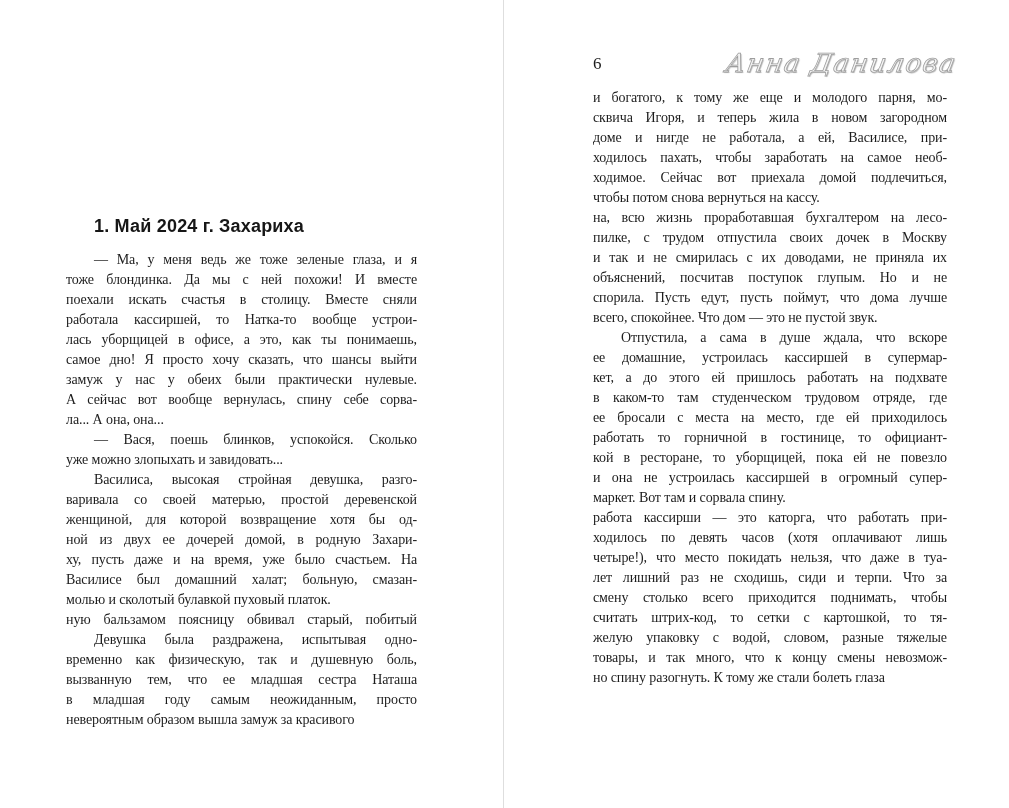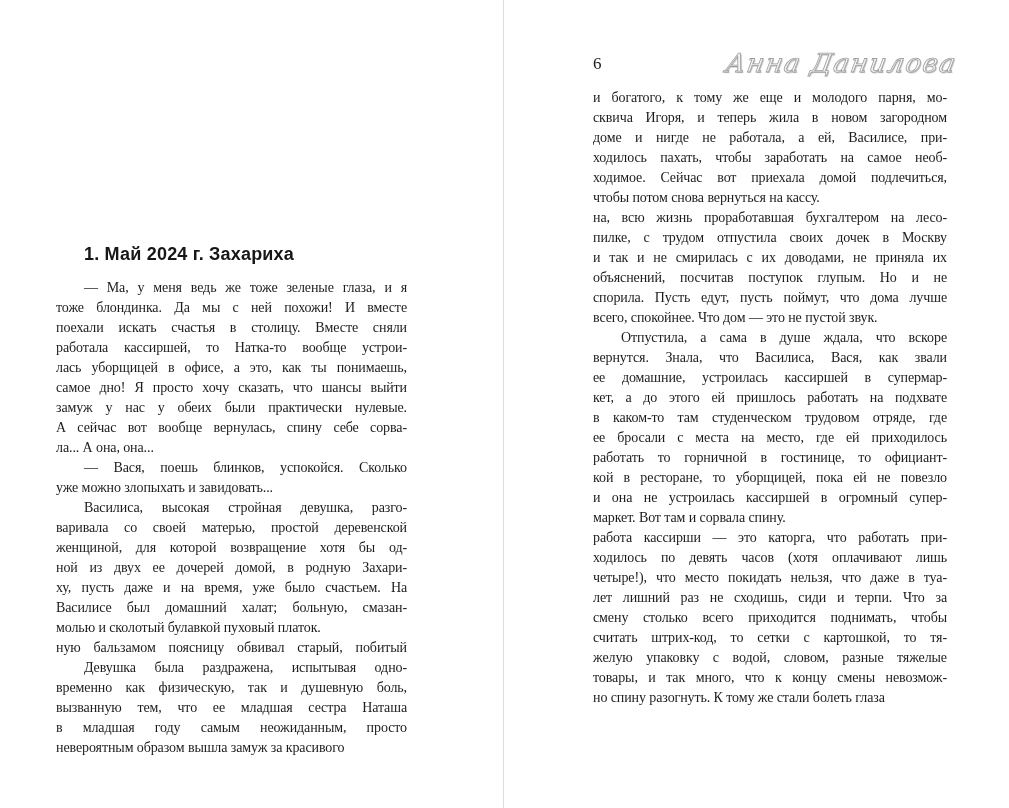--- a/index.html
+++ b/index.html
@@ -12,21 +12,21 @@
   .spread { position: relative; width: 1009px; height: 808px; background: #ffffff; }
 
   .gutter {
     position: absolute; left: 503px; top: 0;
     width: 1px; height: 808px;
     background: #dedede;
   }
 
   
   .left-page {
-    position: absolute; left: 56px; top: 216px; width: 351px; margin-top: 28px;
+    position: absolute; left: 66px; top: 216px; width: 351px;
   }
   .chapter-heading {
     font-family: "Liberation Sans", sans-serif;
     font-weight: bold;
     font-size: 18px;
     line-height: 21px;
     color: #161616;
     letter-spacing: 0.2px;
     padding-left: 28px;
     margin: 0 0 13px 0;
@@ -133,21 +133,20 @@
         <div class="para">
           <div class="line">на, всю жизнь проработавшая бухгалтером на лесо-</div>
           <div class="line">пилке, с трудом отпустила своих дочек в Москву</div>
           <div class="line">и так и не смирилась с их доводами, не приняла их</div>
           <div class="line">объяснений, посчитав поступок глупым. Но и не</div>
           <div class="line">спорила. Пусть едут, пусть поймут, что дома лучше</div>
           <div class="line line-last">всего, спокойнее. Что дом — это не пустой звук.</div>
         </div>
         <div class="para">
           <div class="line line-indent">Отпустила, а сама в душе ждала, что вскоре</div>
-          <div class="line">вернутся. Знала, что Василиса, Вася, как звали</div>
           <div class="line">ее домашние, устроилась кассиршей в супермар-</div>
           <div class="line">кет, а до этого ей пришлось работать на подхвате</div>
           <div class="line">в каком-то там студенческом трудовом отряде, где</div>
           <div class="line">ее бросали с места на место, где ей приходилось</div>
           <div class="line">работать то горничной в гостинице, то официант-</div>
           <div class="line">кой в ресторане, то уборщицей, пока ей не повезло</div>
           <div class="line">и она не устроилась кассиршей в огромный супер-</div>
           <div class="line line-last">маркет. Вот там и сорвала спину.</div>
         </div>
         <div class="para">

